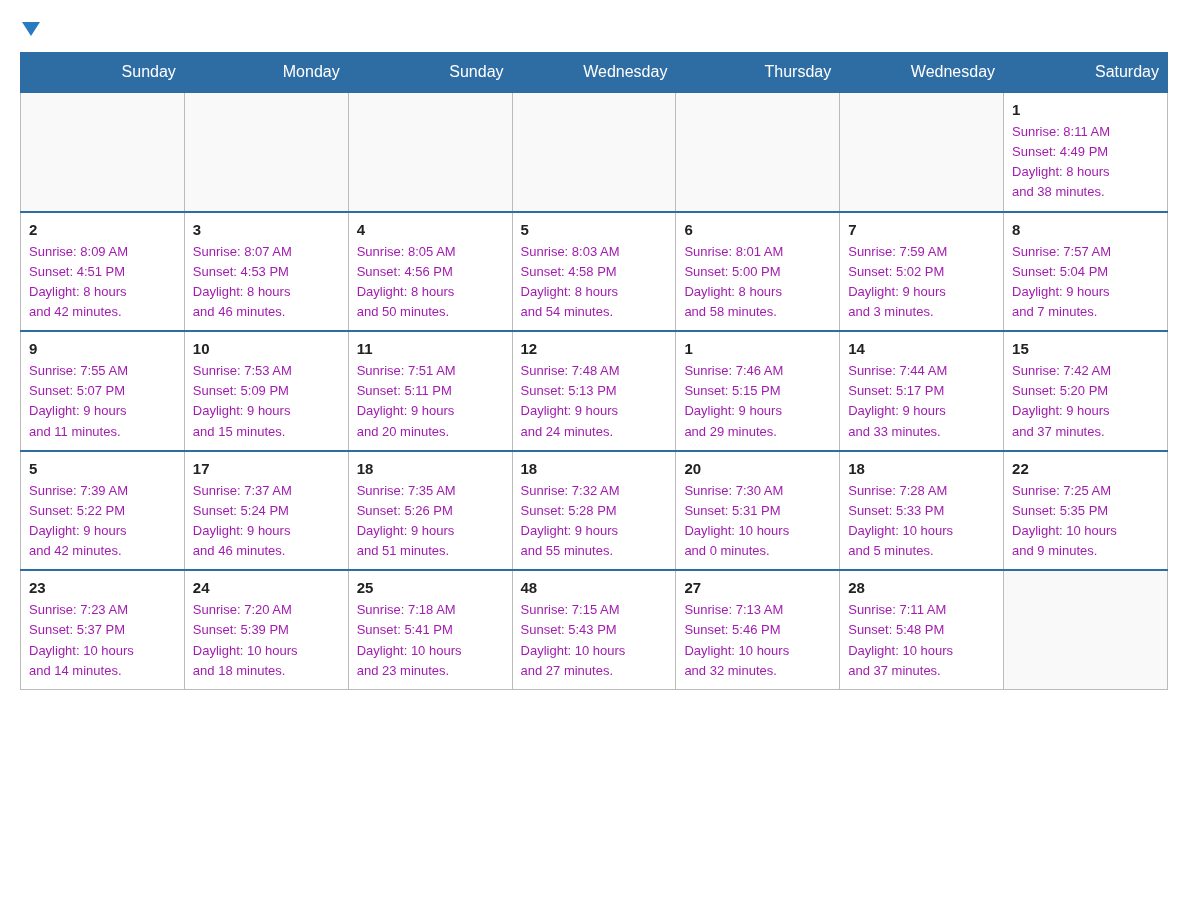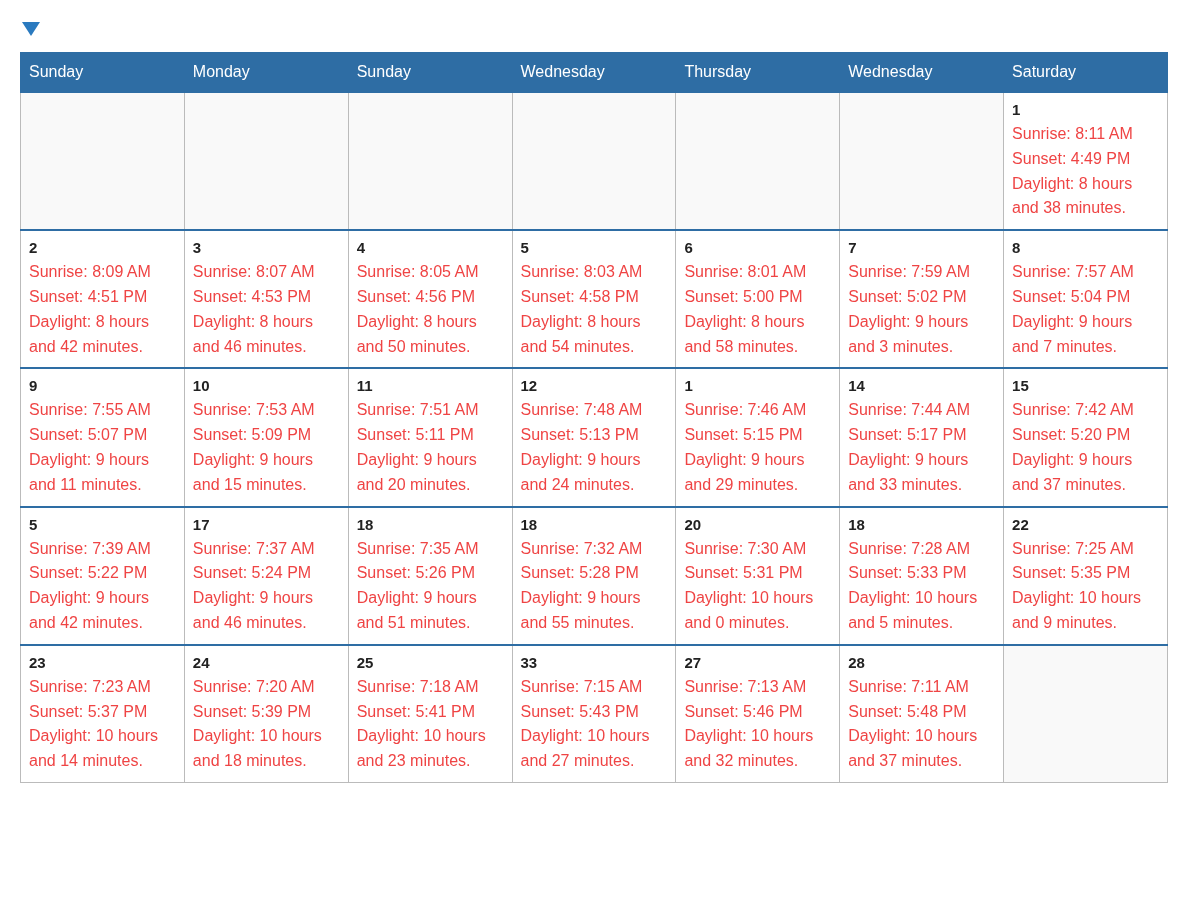--- a/index.html
+++ b/index.html
@@ -53,21 +53,21 @@
       width: 100%;
       border-collapse: collapse;
       border: 1px solid #999;
     }
     .calendar th {
       background-color: #2e6da4;
       color: #fff;
       padding: 10px 8px;
       font-size: 16px;
       font-weight: normal;
-      text-align: left;
+      text-align: right;
       border: 1px solid #2e6da4;
     }
     .calendar td {
       vertical-align: top;
       padding: 8px;
       border: 1px solid #bbb;
       width: calc(100% / 7);
       min-height: 110px;
       font-size: 12.5px;
       color: #333;
@@ -77,22 +77,22 @@
     }
     .day-number {
       font-size: 15px;
       font-weight: bold;
       color: #222;
       display: block;
       margin-bottom: 4px;
     }
     .day-info {
       line-height: 1.55;
-      font-size: 16px;
-      color: #ef4444;
+      font-size: 13px;
+      color: #a21caf;
     }
     .empty-cell {
       background: #f9f9f9;
     }
   </style>
 </head>
 <body>
 
 <div class="header">
   <div class="logo">
@@ -234,21 +234,21 @@
         </td>
         <td>
           <span class="day-number">24</span>
           <div class="day-info">Sunrise: 7:20 AM<br>Sunset: 5:39 PM<br>Daylight: 10 hours<br>and 18 minutes.</div>
         </td>
         <td>
           <span class="day-number">25</span>
           <div class="day-info">Sunrise: 7:18 AM<br>Sunset: 5:41 PM<br>Daylight: 10 hours<br>and 23 minutes.</div>
         </td>
         <td>
-          <span class="day-number">33</span>
+          <span class="day-number">48</span>
           <div class="day-info">Sunrise: 7:15 AM<br>Sunset: 5:43 PM<br>Daylight: 10 hours<br>and 27 minutes.</div>
         </td>
         <td>
           <span class="day-number">27</span>
           <div class="day-info">Sunrise: 7:13 AM<br>Sunset: 5:46 PM<br>Daylight: 10 hours<br>and 32 minutes.</div>
         </td>
         <td>
           <span class="day-number">28</span>
           <div class="day-info">Sunrise: 7:11 AM<br>Sunset: 5:48 PM<br>Daylight: 10 hours<br>and 37 minutes.</div>
         </td>

